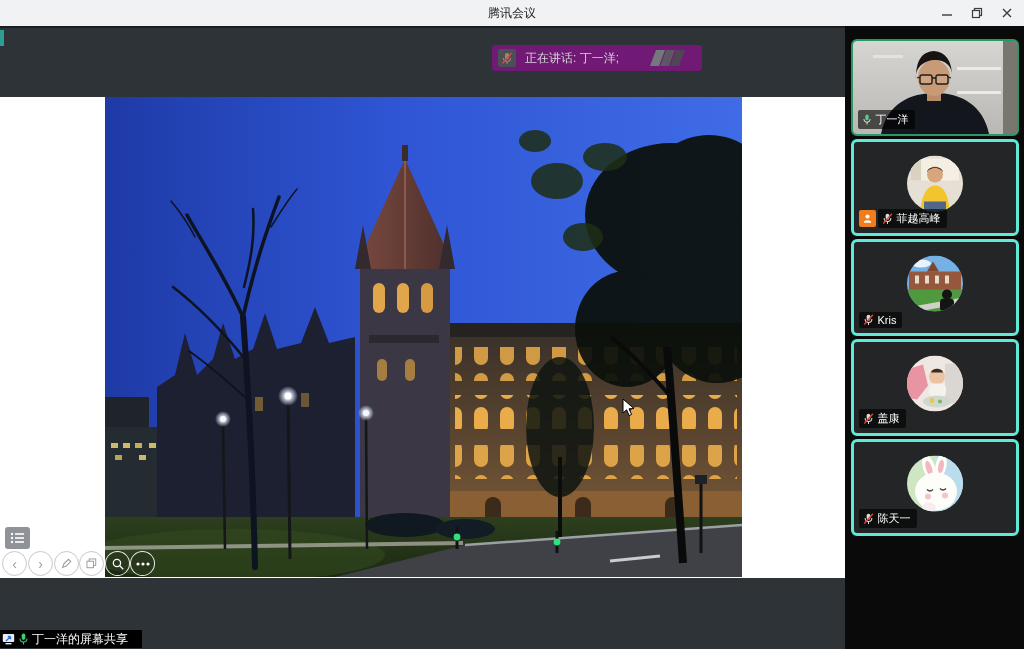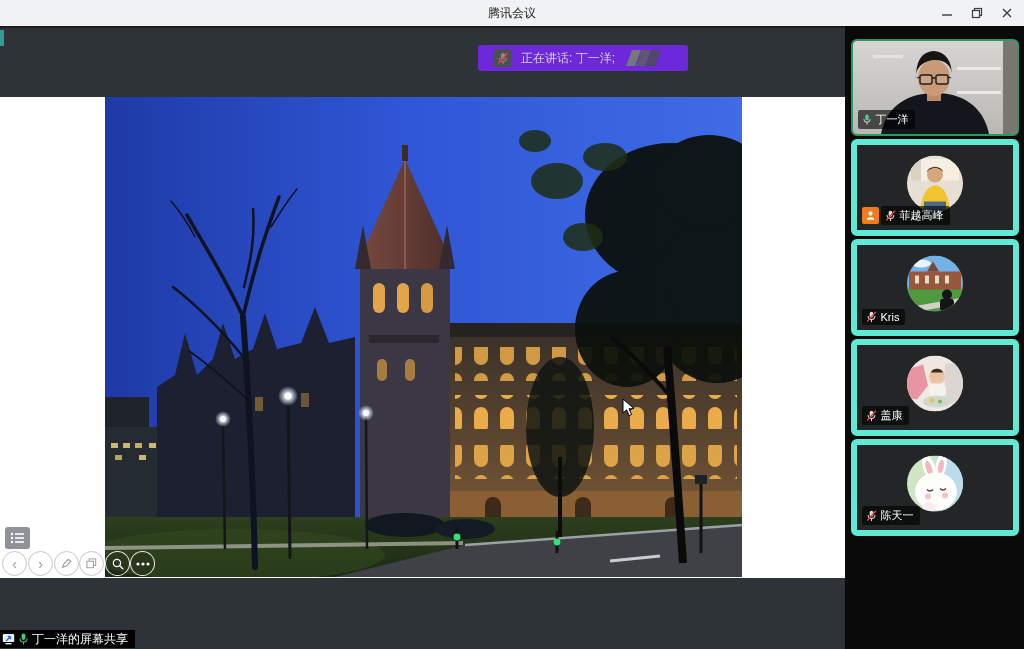--- a/index.html
+++ b/index.html
@@ -18,45 +18,45 @@
   .share-area{position:relative;width:845px;height:623px;background:#ffffff;overflow:hidden;}
   .sidebar{position:relative;width:179px;height:623px;background:#0a0a0b;box-sizing:border-box;
            padding-top:13px;display:flex;flex-direction:column;align-items:center;}
 
   
   .top-band{position:absolute;left:0;top:0;width:845px;height:71px;background:#2e3338;border-top:2px solid #1b1d1f;box-sizing:border-box;}
   .accent-sliver{position:absolute;left:0;top:2px;width:4px;height:16px;background:#2f9c95;}
   .bottom-band{position:absolute;left:0;top:552px;width:845px;height:71px;background:#2e3338;}
 
   
-  .speak-banner{position:absolute;left:478px;top:17px;width:210px;height:26px;background:#6d28d9;
-                border-radius:3px;display:flex;align-items:center;padding:0 16px;box-sizing:border-box;}
+  .speak-banner{position:absolute;left:492px;top:17px;width:210px;height:26px;background:#701a75;
+                border-radius:3px;display:flex;align-items:center;padding:0 6px;box-sizing:border-box;}
   .banner-mic{width:18px;height:18px;background:#4a5054;border-radius:2px;display:flex;align-items:center;justify-content:center;}
   .banner-text{margin-left:9px;font-size:12px;color:#d5d7d9;white-space:nowrap;}
   .banner-logo{margin-left:auto;display:flex;}
 
   
   .photo-wrap{position:absolute;left:105px;top:71px;width:637px;height:480px;overflow:hidden;}
   .cursor{position:absolute;left:517px;top:301px;}
 
   
   .share-chip{position:absolute;left:0;bottom:1px;height:18px;background:#000;display:flex;
-              align-items:center;padding:0 7px 0 2px;gap:3px;}
+              align-items:center;padding:0 14px 0 2px;gap:3px;}
   .share-chip-text{color:#fff;font-size:12px;white-space:nowrap;}
 
   
   .anno-list-btn{position:absolute;left:5px;top:501px;width:25px;height:22px;background:#8f9296;
                  border-radius:3px;display:flex;align-items:center;justify-content:center;}
   .anno-circle{position:absolute;top:525px;width:25px;height:25px;border-radius:50%;box-sizing:border-box;
                display:flex;align-items:center;justify-content:center;font-size:14px;line-height:1;}
   .anno-light{border:1px solid #c6c8ca;color:#9a9da0;background:rgba(255,255,255,.6);}
   .anno-dark{border:1px solid rgba(255,255,255,.9);color:#fff;background:rgba(30,30,30,.18);}
 
   
-  .tile{position:relative;width:168px;height:97px;background:#232526;border:6px solid #5eead4;
+  .tile{position:relative;width:168px;height:97px;background:#232526;border:3px solid #5eead4;
         border-radius:6px;margin-bottom:3px;box-sizing:border-box;overflow:hidden;flex:none;}
   .tile.active{border:2px solid #279a63;}
   .tile-video{position:absolute;inset:0;}
   .avatar{position:absolute;left:50%;top:50%;transform:translate(-50%,-58%);width:56px;height:56px;
           border-radius:50%;overflow:hidden;}
   .chip-row{position:absolute;left:5px;bottom:5px;display:flex;align-items:center;}
   .host-badge{width:17px;height:17px;background:#ef7c1d;border-radius:2px;display:flex;
               align-items:center;justify-content:center;margin-right:2px;flex:none;}
   .name-chip{display:flex;align-items:center;gap:4px;background:rgba(0,0,0,.62);border-radius:2px;
              padding:2px 6px 2px 4px;justify-content:center;}

